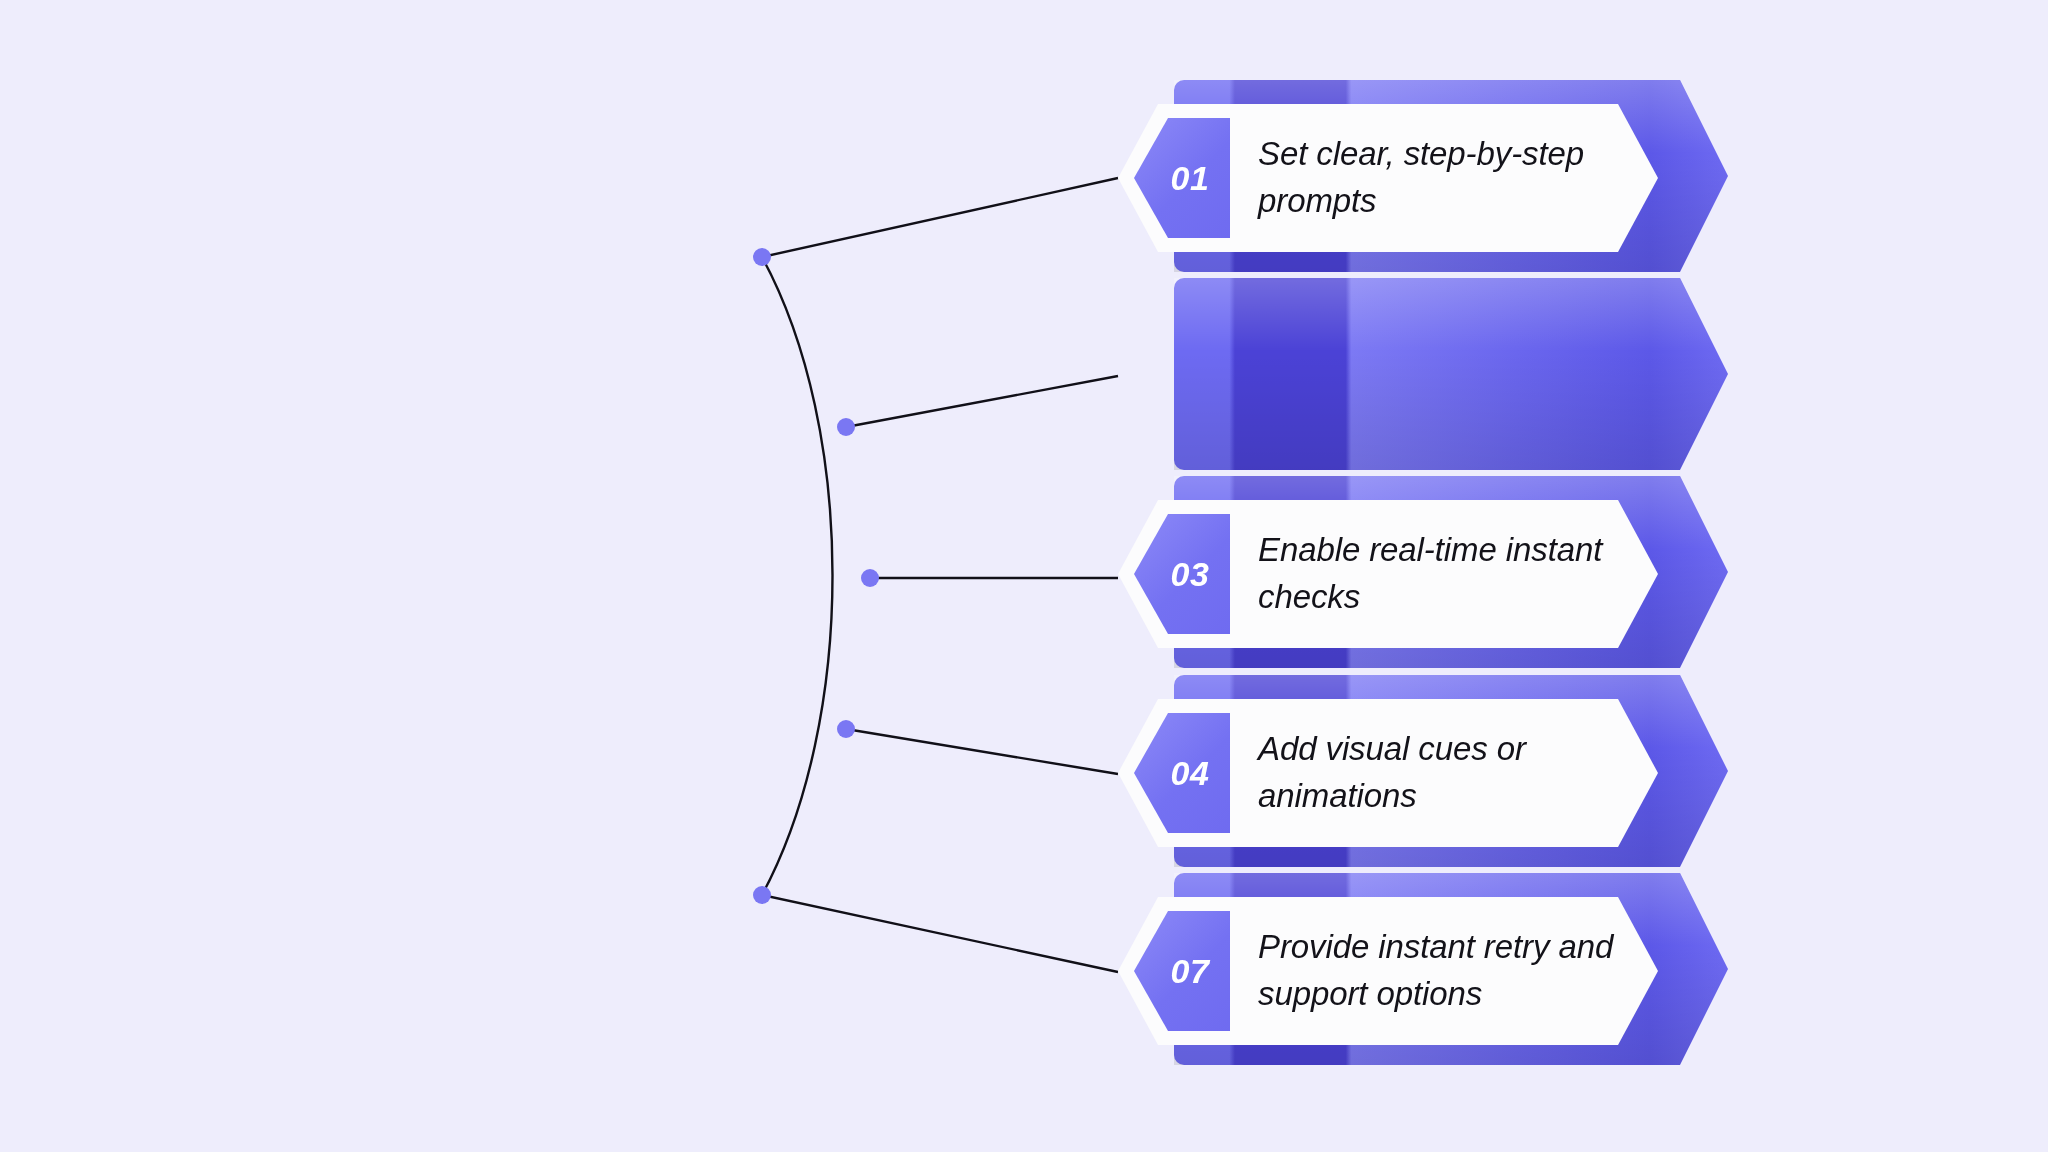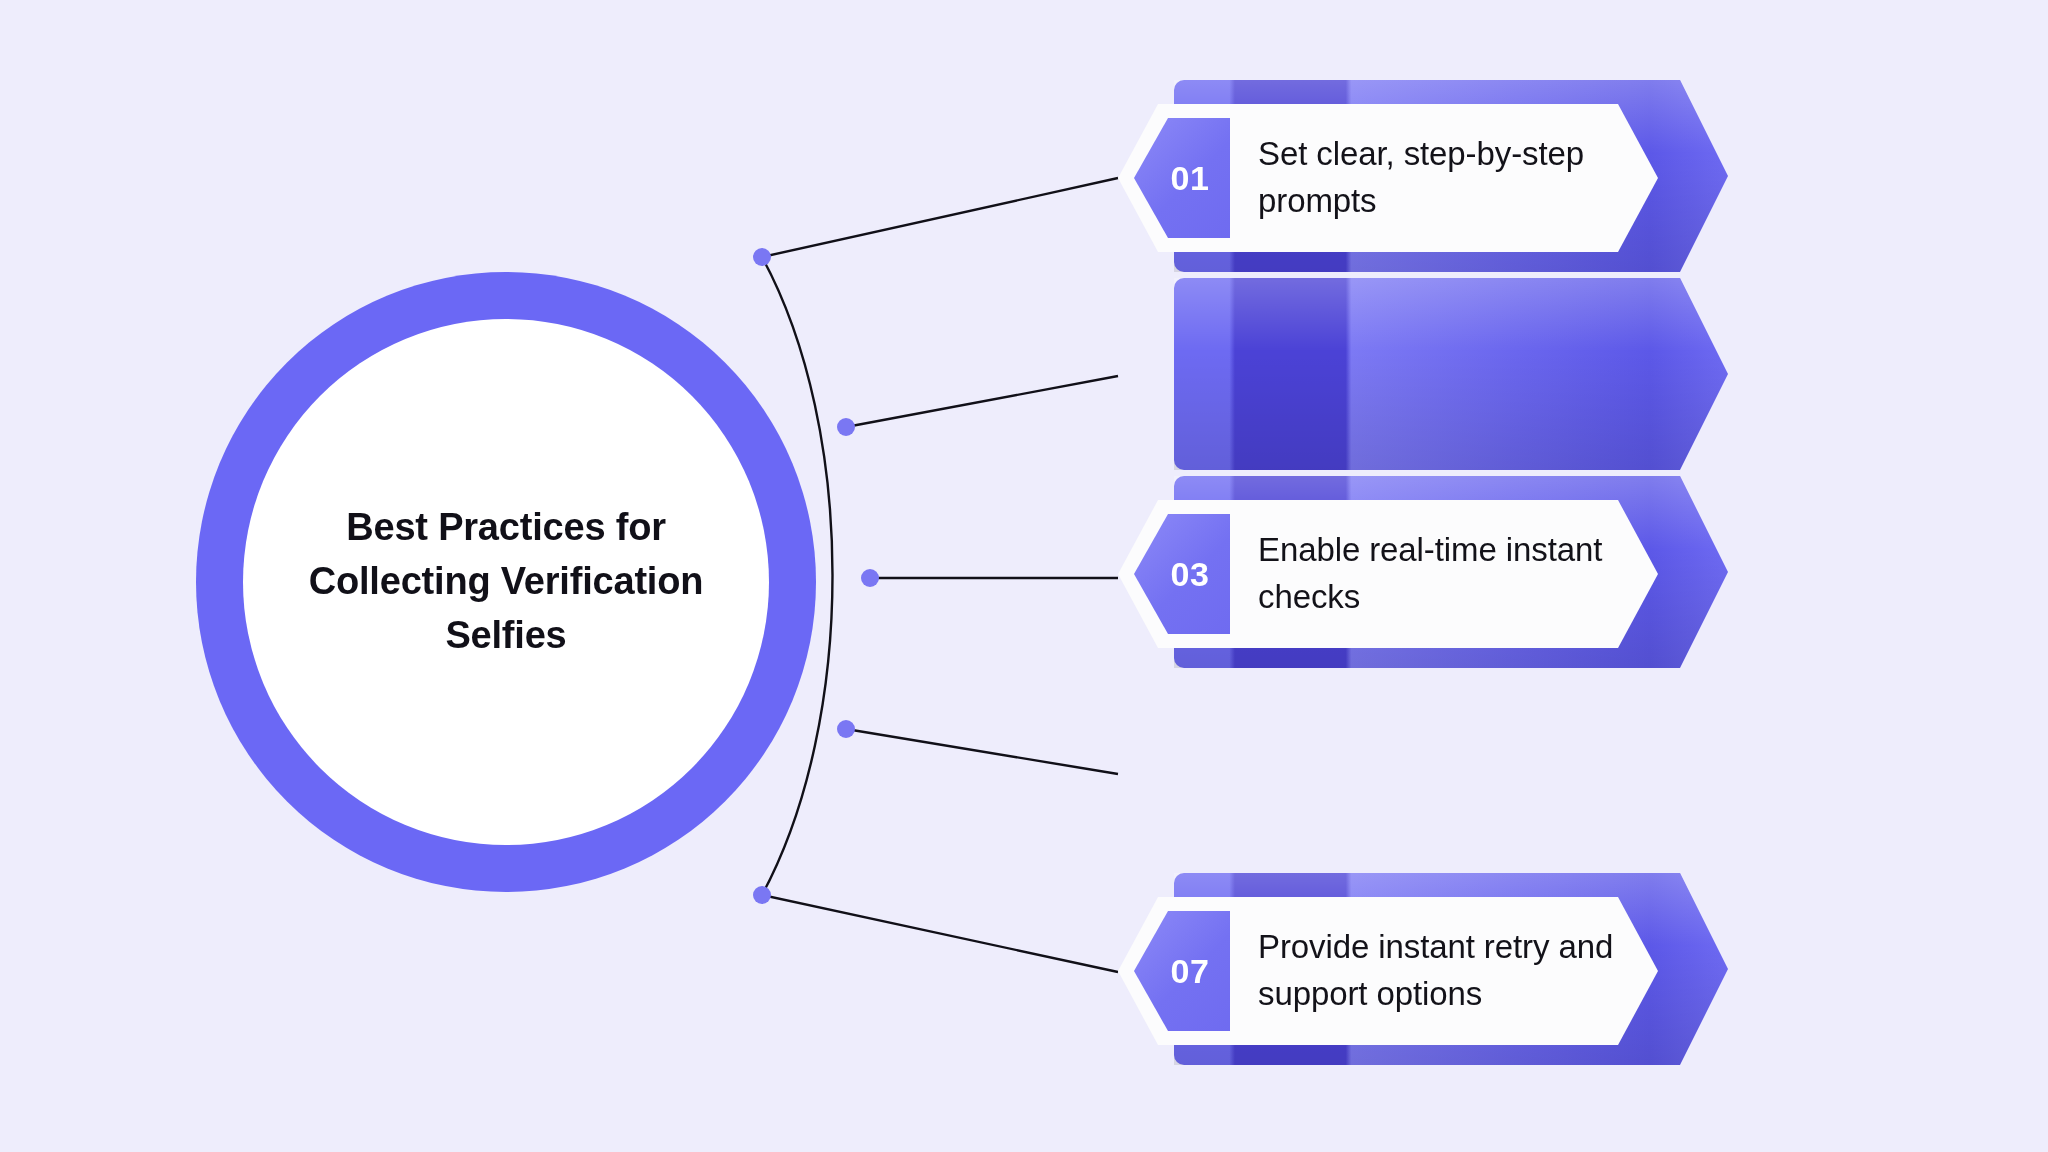--- a/index.html
+++ b/index.html
@@ -66,20 +66,21 @@
     pointer-events: none;
   }
 
   
   .steps-layer {
     position: absolute;
     left: 0;
     top: 0;
     width: 2048px;
     height: 1152px;
+    font-style: italic;
   }
   .step {
     position: absolute;
     left: 1118px;
     width: 610px;
     height: 192px;
   }
   .step-1 { top: 80px; }
   .step-2 { top: 278px; }
   .step-3 { top: 476px; }
@@ -189,59 +190,63 @@
     <line x1="846" y1="729" x2="1118" y2="774" stroke="#111018" stroke-width="2.4"></line>
     <line x1="762" y1="895" x2="1118" y2="972" stroke="#111018" stroke-width="2.4"></line>
 
     <circle cx="762" cy="257" r="9" fill="#7A77F3"></circle>
     <circle cx="846" cy="427" r="9" fill="#7A77F3"></circle>
     <circle cx="870" cy="578" r="9" fill="#7A77F3"></circle>
     <circle cx="846" cy="729" r="9" fill="#7A77F3"></circle>
     <circle cx="762" cy="895" r="9" fill="#7A77F3"></circle>
   </svg>
 
-  <div class="center-node">
-    <div class="center-node-inner">
-      <div class="center-title">Best Practices for Collecting Verification Selfies</div>
-    </div>
+
+  <div class="steps-layer">
+
+    <div class="step step-1">
+      <div class="step-back"></div>
+      <div class="step-card">
+        <div class="step-badge">
+          <span class="step-num">01</span>
+        </div>
+        <div class="step-text">Set clear, step-by-step prompts</div>
+      </div>
+    </div>
+
+    <div class="step step-2">
+      <div class="step-back"></div>
+    </div>
+
+    <div class="step step-3">
+      <div class="step-back"></div>
+      <div class="step-card">
+        <div class="step-badge">
+          <span class="step-num">03</span>
+        </div>
+        <div class="step-text">Enable real-time instant checks</div>
+      </div>
+    </div>
+
+    <div class="step step-4">
+      <div class="step-back"></div>
+      <div class="step-card">
+        <div class="step-badge">
+          <span class="step-num">04</span>
+        </div>
+        <div class="step-text">Add visual cues or animations</div>
+      </div>
+    </div>
+
+    <div class="step step-5">
+      <div class="step-back"></div>
+      <div class="step-card">
+        <div class="step-badge">
+          <span class="step-num">07</span>
+        </div>
+        <div class="step-text">Provide instant retry and support options</div>
+      </div>
+    </div>
+
   </div>
 
-  <div class="steps-layer">
-
-    <div class="step step-1">
-      <div class="step-back"></div>
-      <div class="step-card">
-        <div class="step-badge">
-          <span class="step-num">01</span>
-        </div>
-        <div class="step-text">Set clear, step-by-step prompts</div>
-      </div>
-    </div>
-
-    <div class="step step-2">
-      <div class="step-back"></div>
-    </div>
-
-    <div class="step step-3">
-      <div class="step-back"></div>
-      <div class="step-card">
-        <div class="step-badge">
-          <span class="step-num">03</span>
-        </div>
-        <div class="step-text">Enable real-time instant checks</div>
-      </div>
-    </div>
-
-
-    <div class="step step-5">
-      <div class="step-back"></div>
-      <div class="step-card">
-        <div class="step-badge">
-          <span class="step-num">07</span>
-        </div>
-        <div class="step-text">Provide instant retry and support options</div>
-      </div>
-    </div>
-
-  </div>
-
 
 </div>
 
 </body></html>

